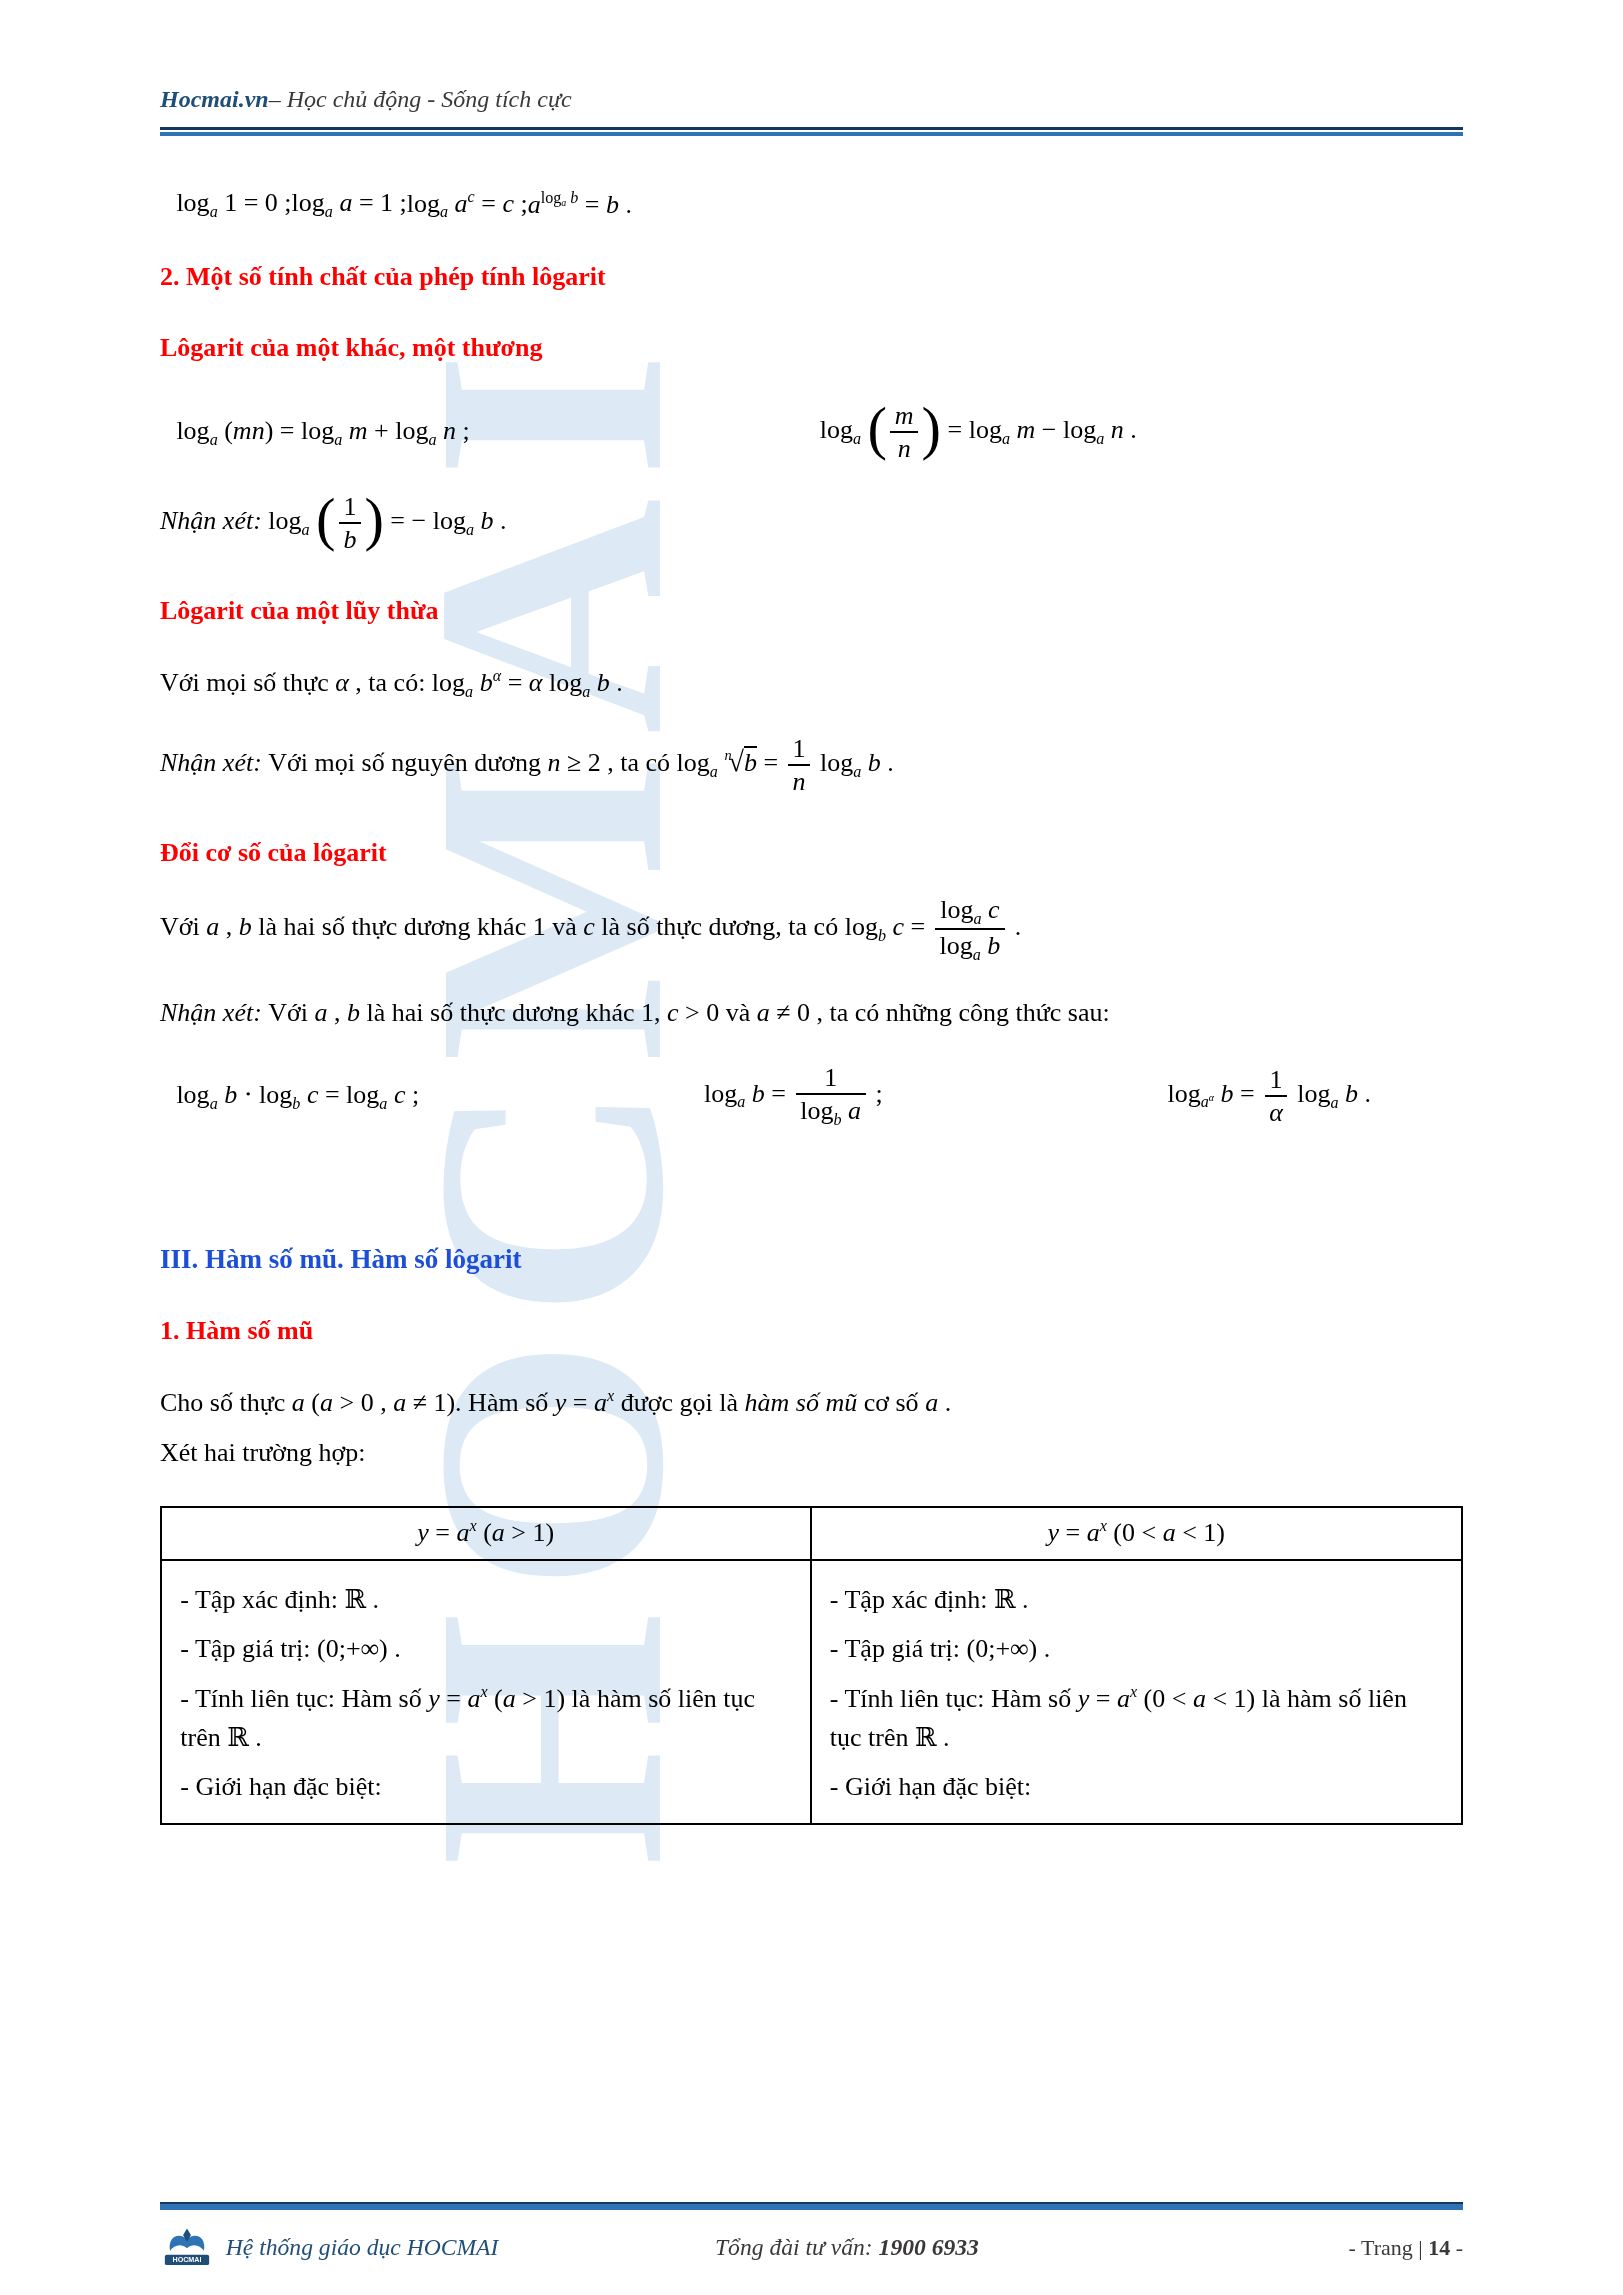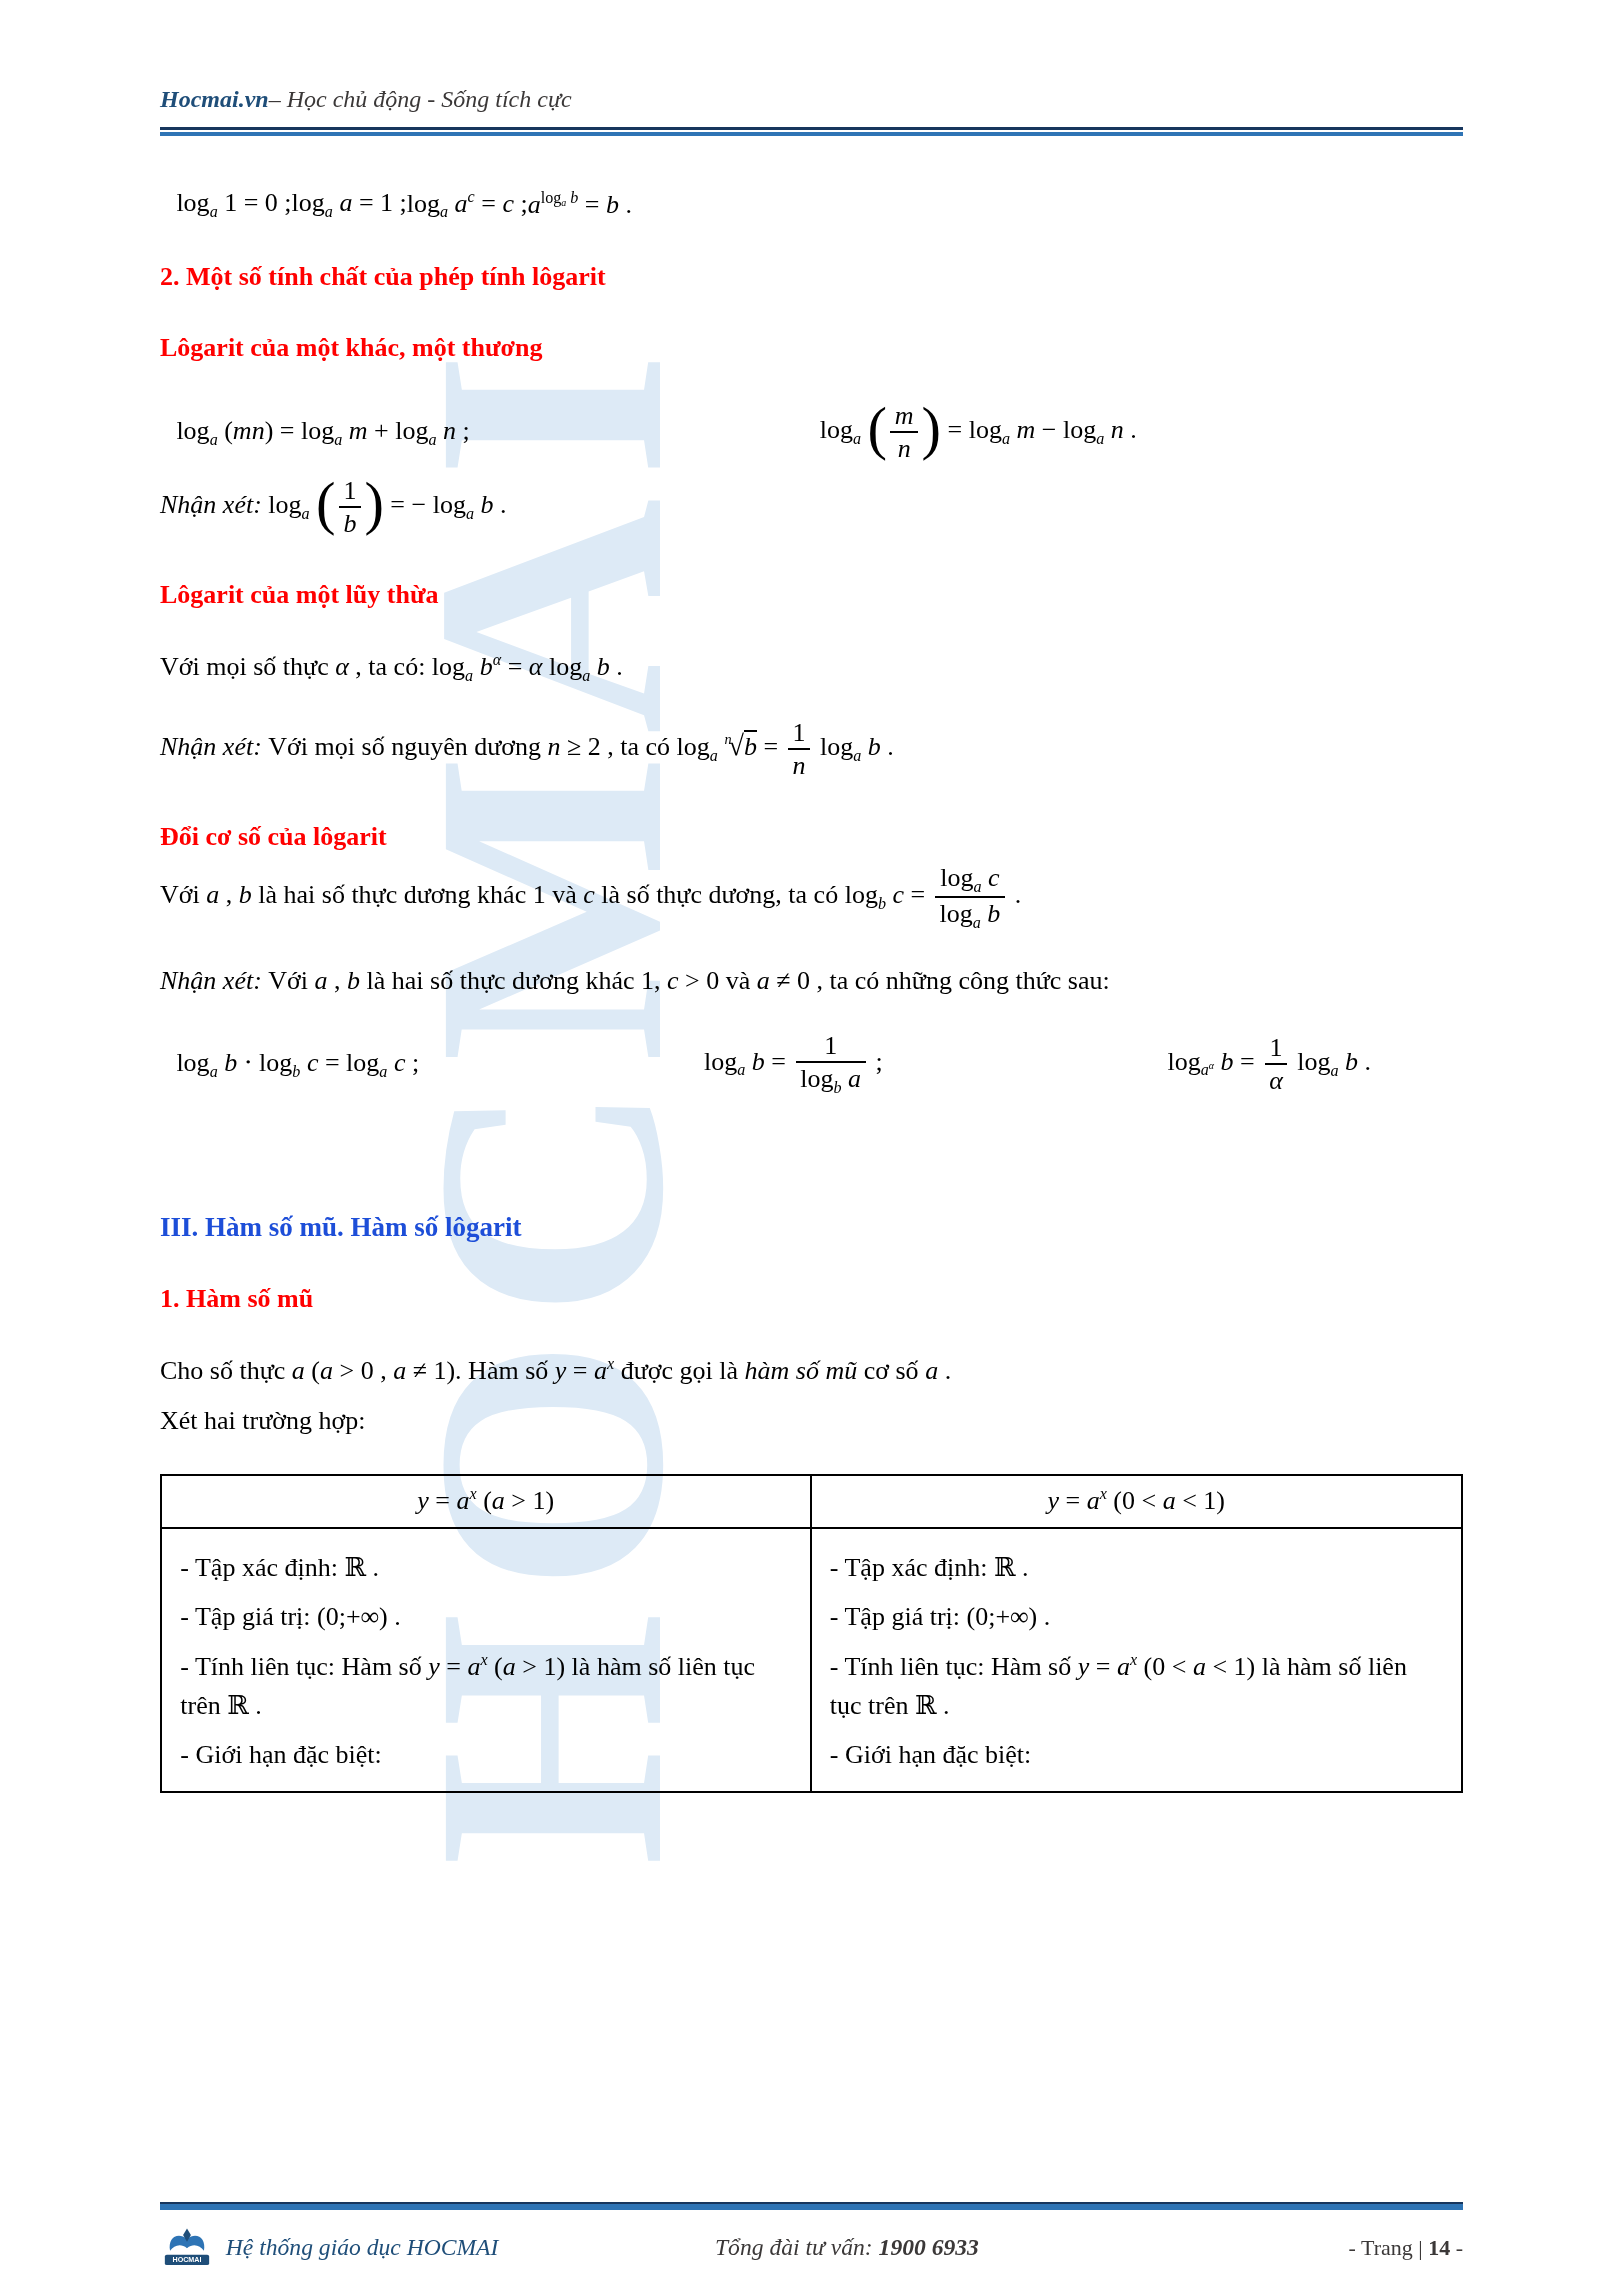--- a/index.html
+++ b/index.html
@@ -12,21 +12,21 @@
   .brand{font-weight:700;color:#1F4E79}
   .slogan{color:#3B3838}
   .hdr-rule{margin-top:14.4px;height:8.5px;background:linear-gradient(to bottom,#17365D 0 3.3px,#fff 3.3px 4.6px,#2E74B5 4.6px 100%)}
   .mrow{display:flex;align-items:center}
   .r1{justify-content:flex-start;margin-top:52px;padding:0 85px 0 16.4px}
   .r2{display:grid;grid-template-columns:1fr 1fr;align-items:center;margin-top:37px;padding-left:16.4px}
   .r3{justify-content:space-between;margin-top:30px;padding:0 92px 0 16.4px}
   .h-red{color:#FF0000;font-weight:700;margin-top:41px}
   .h-blue{color:#1d4ed8;font-weight:700;margin-top:115px;font-size:27px}
   .para{margin-top:37px;line-height:1.5}
-  .mt40{margin-top:10px}.mt44{margin-top:29px}.mt16{margin-top:10.5px}
+  .mt40{margin-top:26px}.mt44{margin-top:29px}.mt16{margin-top:10.5px}
   .math{white-space:nowrap}
   .mvar{font-style:italic}
   .it{font-style:italic}
   .msub{font-size:62%;vertical-align:-0.35em}
   .msup{font-size:62%;vertical-align:0.6em}
   .mfrac{display:inline-flex;flex-direction:column;text-align:center;vertical-align:middle;margin:0 3.3px;line-height:1.2}
   .mfrac .num{border-bottom:2px solid #000;padding:0 4.6px}
   .mfrac .den{padding:0 4.6px}
   .bigp{font-size:225%;font-weight:400;line-height:0;vertical-align:middle;position:relative;top:-0.05em}
   .mroot .deg{font-size:55%;vertical-align:0.75em;margin-right:-3.3px;font-style:italic}

